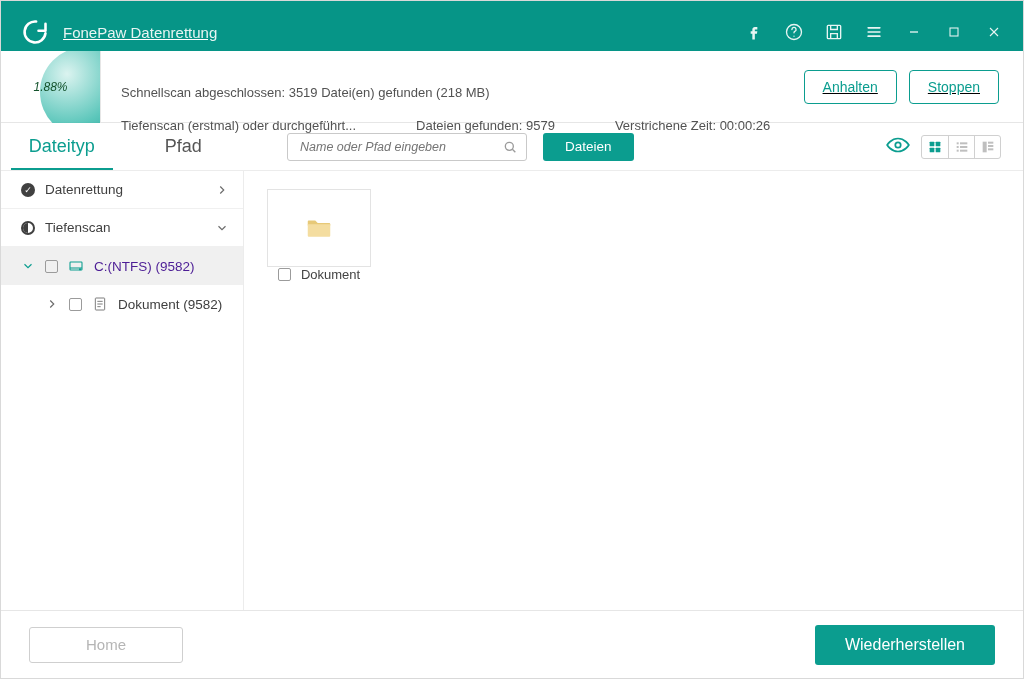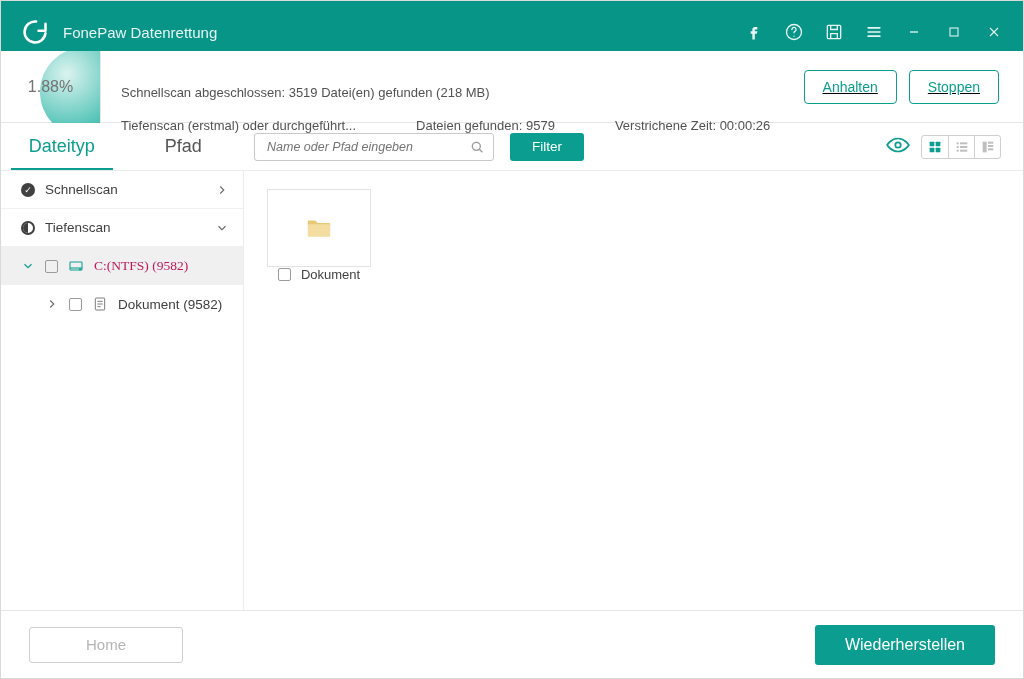--- a/index.html
+++ b/index.html
@@ -1,62 +1,62 @@
 <!DOCTYPE html>
 <html><head>
   <meta charset="utf-8">
   <style>
     * { margin:0; padding:0; box-sizing:border-box; font-family:"Segoe UI","Helvetica Neue",Arial,sans-serif; }
     body { background:#fff; }
     .app { width:1024px; height:679px; background:#fff; display:flex; flex-direction:column; border:1px solid #d9d9d9; }
     
-    .titlebar { height:50px; background:#069587; display:flex; align-items:center; justify-content:space-between; padding:12px 12px 0 20px; color:#fff; }
+    .titlebar { height:50px; background:#069587; display:flex; align-items:center; justify-content:space-between; padding:12px 12px 0 20px; color:#fff;text-decoration:underline; }
     .titlebar-left { display:flex; align-items:center; gap:14px; }
     .app-logo { width:28px; height:28px; display:flex; align-items:center; justify-content:center;}
     .app-title { font-size:15px; font-weight:400; color:#e8f5f3; }
     .titlebar-right { display:flex; align-items:center; gap:6px; }
     .tb-btn { width:34px; height:34px; display:flex; align-items:center; justify-content:center; color:#e8f5f3; cursor:pointer; }
     .tb-btn svg { width:20px; height:20px; }
     .tb-btn.small svg { width:16px; height:16px;}
     
     .status-row { height:72px; display:flex; align-items:center; border-bottom:1px solid #e6e6e6; background:#fff; }
     .progress-badge { width:100px; height:72px; position:relative; display:flex; align-items:center; justify-content:center; border-right:1px solid #e6e6e6; overflow:hidden;}
     .progress-shape { position:absolute; right:-30px; top:-4px; width:90px; height:90px; border-radius:50%; background:radial-gradient(circle at 30% 30%, #d7f2ee 0%, #49c0b3 58%, #049386 100%); opacity:.9; }
-    .progress-text { position:relative; z-index:1; color:#737373; font-size:16px; font-weight:400; }
+    .progress-text { position:relative; z-index:1; color:#14532d; font-size:12px; font-weight:400;font-style:italic; }
     .status-text { flex:1; padding:0 20px; display:flex; flex-direction:column; gap:18px; font-size:13px; color:#525252;margin-top:44px; }
     .status-line2 { display:flex; gap:60px; }
     .status-buttons { display:flex; gap:12px; padding-right:24px;text-decoration:underline; }
     .btn-outline { border:1px solid #0b9d8f; color:#0b9d8f; background:#fff; border-radius:4px; padding:8px 18px; font-size:14px; cursor:pointer; }
     
     .toolbar { height:48px; display:flex; align-items:center; padding:0 22px 0 0; border-bottom:1px solid #ececec;}
     .sidebar-tabs { width:243px; display:flex; height:100%; }
     .sidebar-tab { flex:1; display:flex; align-items:center; justify-content:center; font-size:18px; color:#555; cursor:pointer; position:relative; }
     .sidebar-tab.active { color:#0b9d8f; }
     .sidebar-tab.active::after { content:""; position:absolute; left:10px; right:10px; bottom:0; height:2px; background:#0b9d8f; }
-    .search-wrap { margin-left:10px; width:240px; height:28px; border:1px solid #c9c9c9; border-radius:3px; display:flex; align-items:center; padding:0 8px 0 12px; }
+    .search-wrap { margin-left:43px; width:240px; height:28px; border:1px solid #c9c9c9; border-radius:3px; display:flex; align-items:center; padding:0 8px 0 12px; }
     .search-wrap input { border:0; outline:0; flex:1; font-size:12.5px; font-style:italic; color:#9b9b9b; background:transparent;}
     .search-wrap svg { width:16px; height:16px; color:#9b9b9b;}
     .filter-btn { margin-left:16px; height:28px; padding:0 22px; background:#0b9d8f; color:#fff; border:0; border-radius:3px; font-size:13.5px; cursor:pointer; }
     .toolbar-spacer { flex:1; }
     .view-icons { display:flex; align-items:center; gap:10px; }
     .eye-btn svg { width:26px; height:26px; color:#0b9d8f; }
     .view-toggle { display:flex; border:1px solid #d0d0d0; border-radius:3px; overflow:hidden; }
     .view-toggle .vt { width:26px; height:22px; display:flex; align-items:center; justify-content:center; cursor:pointer; }
     .view-toggle .vt + .vt { border-left:1px solid #d0d0d0; }
     .view-toggle .vt.active svg { color:#0b9d8f; }
     .view-toggle .vt svg { width:16px; height:16px; color:#bfbfbf; }
     
     .body { flex:1; display:flex; min-height:0; }
     .sidebar { width:243px; border-right:1px solid #ececec; display:flex; flex-direction:column; font-size:13.5px; color:#404040; }
     .tree-row { display:flex; align-items:center; height:38px; padding:0 14px 0 20px; gap:10px; cursor:pointer; }
     .tree-row.section { border-bottom:1px solid #f0f0f0; }
     .tree-row .grow { flex:1; }
     .tree-row .chev { width:14px; height:14px; color:#6b6b6b; }
     .tree-row.selected { background:#f0f0f0; }
-    .tree-row .label-teal { color:#be185d;font-family:Liberation Serif, serif; }
+    .tree-row .label-teal { color:#4c1d95; }
     .row-check { width:13px; height:13px; border:1px solid #9b9b9b; border-radius:2px; flex:none;}
     .dot-full { width:14px; height:14px; border-radius:50%; background:#404040; display:flex; align-items:center; justify-content:center;}
     .dot-full::after { content:"✓"; color:#fff; font-size:9px; }
     .dot-half { width:14px; height:14px; border-radius:50%; border:2px solid #404040; position:relative; overflow:hidden;}
     .dot-half::after { content:""; position:absolute; left:0; top:0; width:50%; height:100%; background:#404040;}
     .tree-indent1 { padding-left:20px; }
     .tree-indent2 { padding-left:44px; }
     .drive-icon, .doc-icon { width:16px; height:16px; color:#0b9d8f; }
     .doc-icon { color:#7d7d7d; }
     .content { flex:1; padding:18px 20px; display:flex; flex-wrap:wrap; align-content:flex-start; gap:18px; }
@@ -158,21 +158,21 @@
           <span>Pfad</span>
         </div>
     </div>
     <div class="search-wrap">
       <input type="text" placeholder="Name oder Pfad eingeben" style="">
       <svg viewBox="0 0 24 24" fill="none" stroke="currentColor" stroke-width="2">
           <circle cx="11" cy="11" r="6"></circle>
           <line x1="20" y1="20" x2="15.5" y2="15.5"></line>
         </svg>
     </div>
-    <button class="filter-btn">Filter</button>
+    <button class="filter-btn">Dateien</button>
     <div class="toolbar-spacer"></div>
     <div class="view-icons">
       <span class="eye-btn"><svg viewBox="0 0 24 24" fill="none" stroke="currentColor" stroke-width="1.6">
             <path d="M2 12s3.5-6 10-6 10 6 10 6-3.5 6-10 6S2 12 2 12z"></path>
             <circle cx="12" cy="12" r="2.5"></circle>
           </svg></span>
       <div class="view-toggle">
         <span class="vt active">
             <svg viewBox="0 0 24 24" fill="currentColor">
               <rect x="4" y="4" width="7" height="7" rx="1"></rect>
@@ -201,21 +201,21 @@
           </span>
       </div>
     </div>
   </div>
 
   <div class="body">
 
     <div class="sidebar">
       <div class="tree-row section">
         <span class="dot-full"></span>
-        <span class="grow">Schnellscan</span>
+        <span class="grow">Datenrettung</span>
         <svg class="chev" viewBox="0 0 24 24" fill="none" stroke="currentColor" stroke-width="2">
             <polyline points="9 6 15 12 9 18"></polyline>
           </svg>
       </div>
       <div class="tree-row section">
         <span class="dot-half"></span>
         <span class="grow">Tiefenscan</span>
         <svg class="chev" viewBox="0 0 24 24" fill="none" stroke="currentColor" stroke-width="2">
             <polyline points="6 9 12 15 18 9"></polyline>
           </svg>

